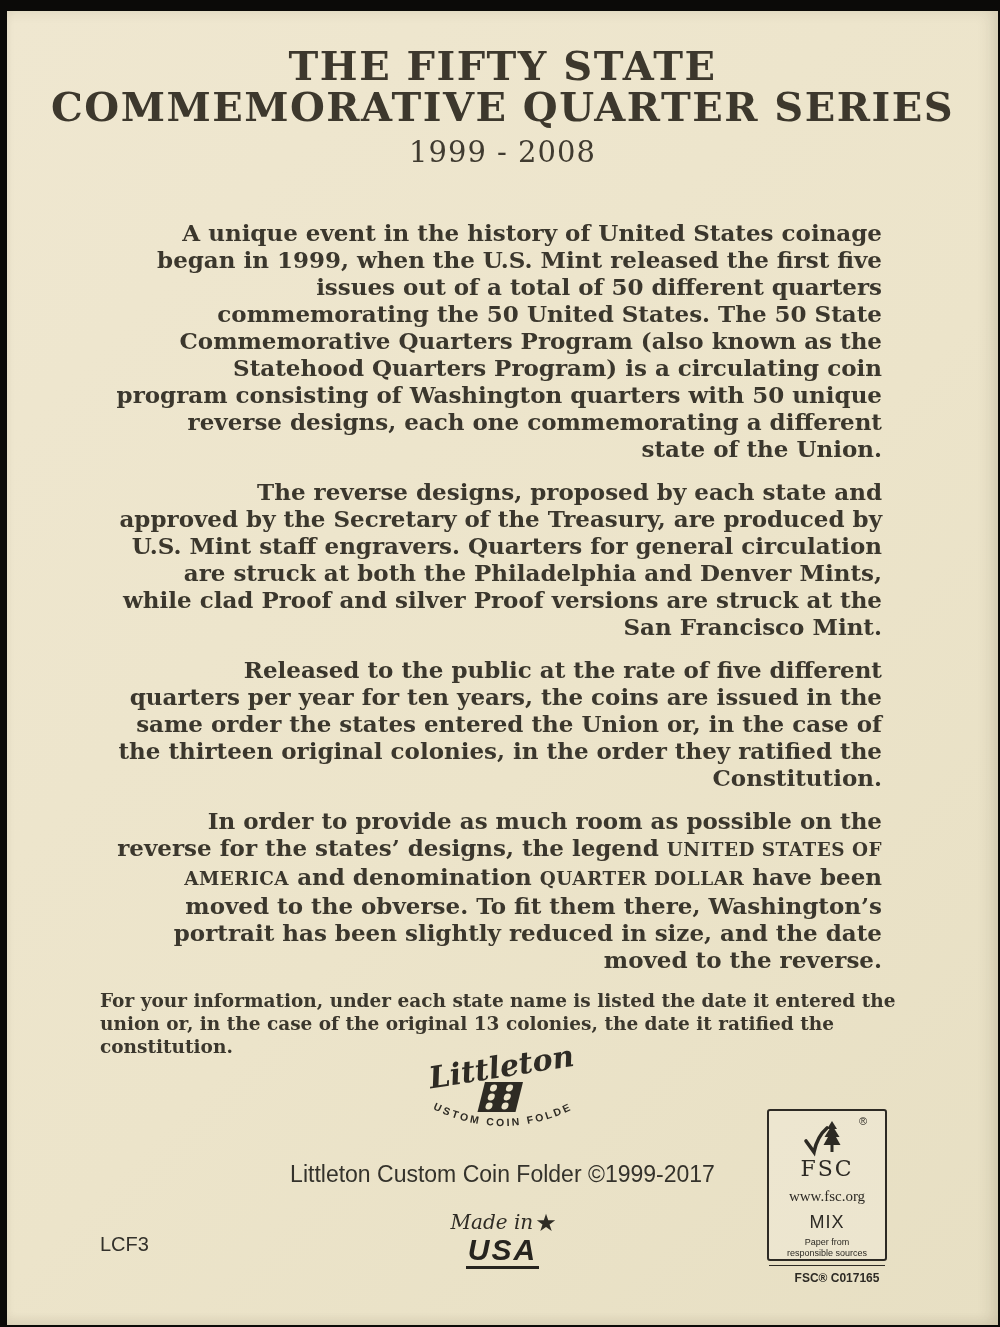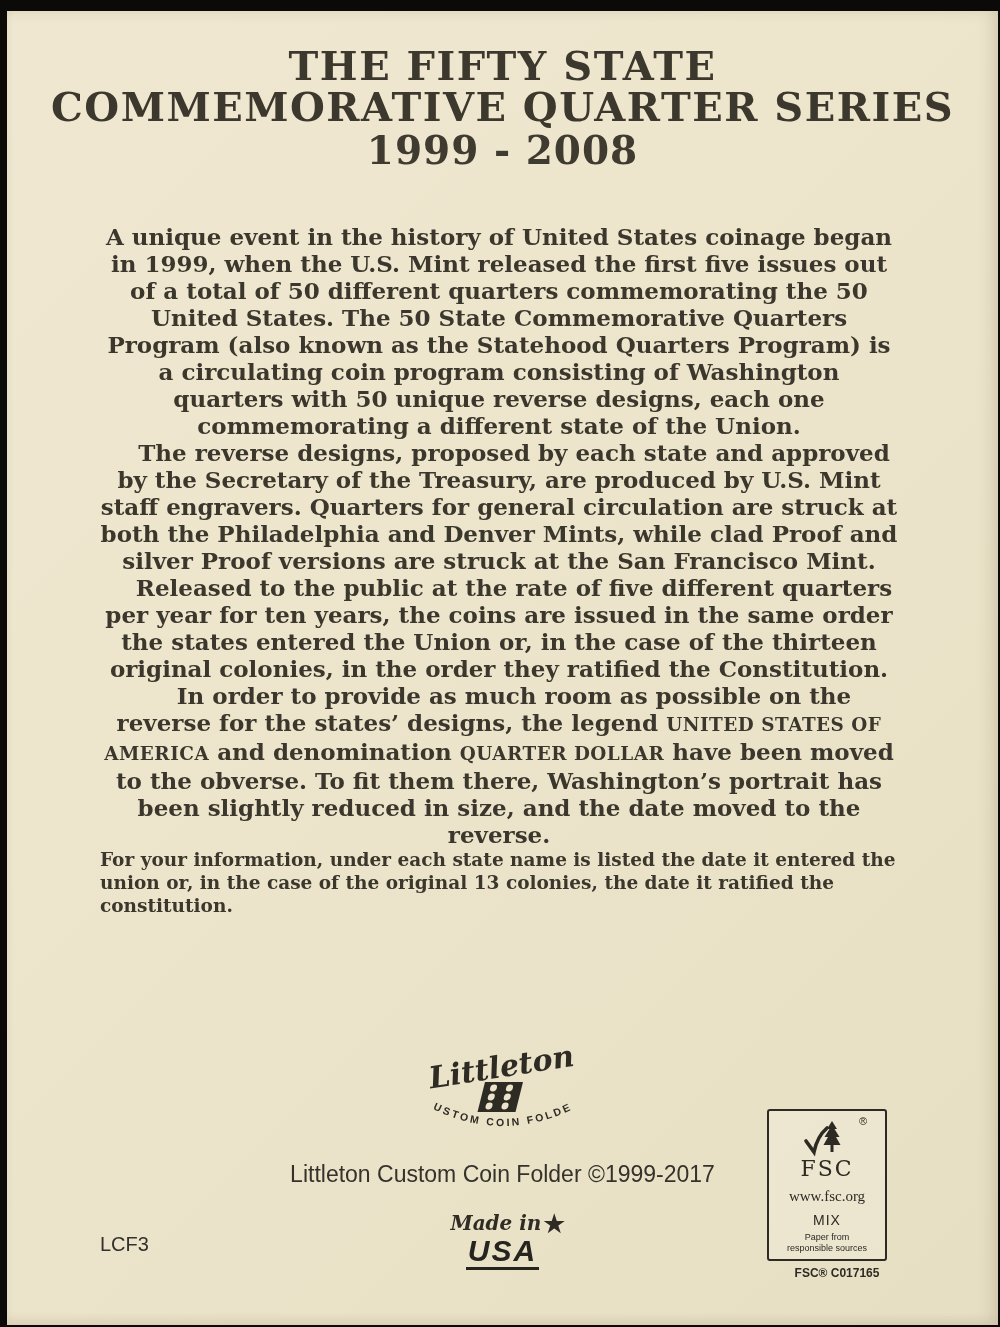--- a/index.html
+++ b/index.html
@@ -21,38 +21,39 @@
   
   .header { padding-top: 34px; text-align: center; }
   .title-line {
     font-weight: bold;
     font-size: 40px;
     line-height: 41px;
     letter-spacing: 1.5px;
     color: #3d382d;
   }
   .years {
-    font-weight: bold;
-    font-size: 39px;
+    margin-top: 8px;
+    font-weight: normal;
+    font-size: 29px;
     letter-spacing: 1px;
     color: #403b30;
   }
   
   .body-block {
     margin-left: 93px;
     margin-top: 50px;
     width: 798px;
   }
   .body-block p {
-    margin: 0;
+    margin: 16px;
     font-weight: bold;
     font-size: 23px;
     line-height: 27px;
     color: #3b372d;
-    text-align: center;
+    text-align: right;
   }
   .body-block p.indent { text-indent: 30px; }
   .sc { font-size: 0.80em; letter-spacing: 0.5px; }
   .note {
     width: 800px;
     font-weight: bold;
     font-size: 18.5px;
     line-height: 23px;
     color: #3b372d;
   }
@@ -74,21 +75,21 @@
   }
   .made-usa {
     position: absolute;
     left: 50%; top: 1196px;
     margin-left: -52px;
     width: 104px;
     text-align: center;
   }
   .made-in-line {
     font-style: italic;
-    font-weight: bold;
+    font-weight: normal;
     font-size: 20px;
     color: #2f2c25;
     position: relative;
     white-space: nowrap;
   }
   .made-star {
     font-style: normal;
     font-size: 24px;
     position: relative;
     top: 2px;
@@ -139,21 +140,21 @@
     letter-spacing: 2px;
     line-height: 20px;
   }
   .fsc-url {
     font-family: Liberation Serif, serif;
     font-size: 15px;
     margin-top: 9px;
   }
   .fsc-grade {
     font-family: "Liberation Sans", sans-serif;
-    font-size: 14px;
+    font-size: 18px;
     margin-top: 7px;
     letter-spacing: 1px;
   }
   .fsc-claim {
     font-family: "Liberation Sans", sans-serif;
     font-weight: normal;
     font-size: 9px;
     line-height: 11px;
     margin-top: 4px;
   }

